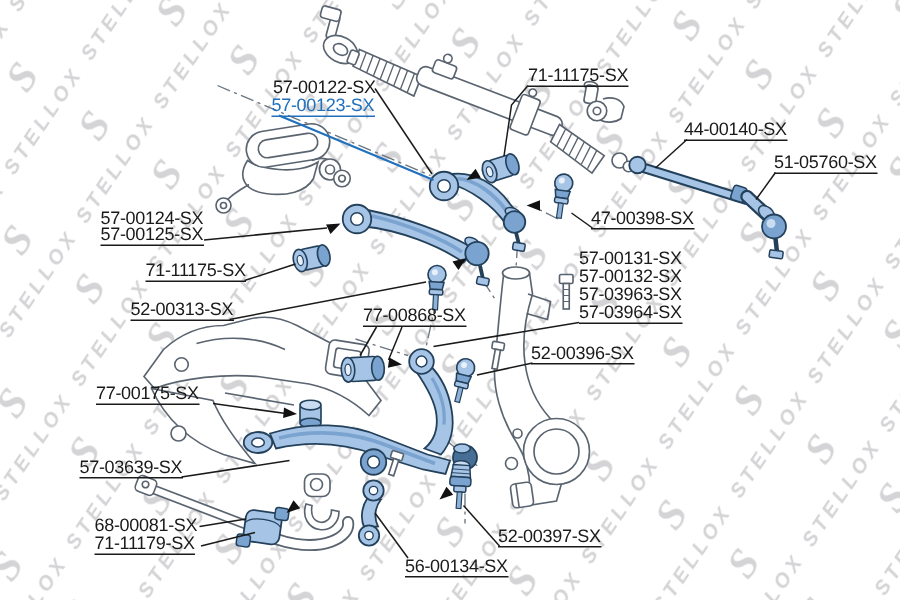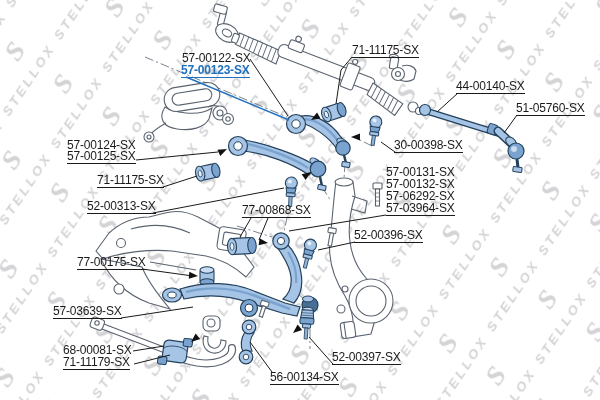--- a/index.html
+++ b/index.html
@@ -3,21 +3,21 @@
 <meta charset="utf-8">
 <style>
   html,body{margin:0;padding:0;background:#fff;}
   .stage{position:relative;width:600px;height:400px;background:#ffffff;overflow:hidden;
          font-family:"Liberation Sans",sans-serif;}
   .stage svg{position:absolute;left:0;top:0;}
   .labels{position:absolute;left:0;top:0;width:600px;height:400px;z-index:2;}
   .lbl{position:absolute;font-family:"Liberation Sans",sans-serif;font-size:12px;line-height:12px;
        letter-spacing:-0.2px;color:#1a1a1a;white-space:nowrap;}
   .lbl.ul{border-bottom:1.5px solid currentColor;padding-bottom:1px;}
-  .lbl.blue{color:#2070be;font-weight:bold;}
+  .lbl.blue{color:#2070be;}
   
   .wpart{fill:#ffffff;stroke:#5a6470;stroke-width:1.1;}
   .dd{stroke:#6a7580;stroke-width:0.9;fill:none;stroke-dasharray:9 3 2 3;}
   .ld{stroke:#1a1a1a;stroke-width:1;fill:none;}
   .ldb{stroke:#2070be;stroke-width:1.4;fill:none;}
   .ar{fill:#111111;stroke:none;}
   .wmt{font:italic 700 13.5px "Liberation Sans",sans-serif;letter-spacing:3px;fill:#d4d4d7;}
   .wms{font:italic 700 28px "Liberation Serif",serif;fill:#d4d4d7;}
 </style>
 </head>
@@ -304,32 +304,32 @@
     <polygon class="ar" points="0,0 -9,-3.5 -9,3.5" transform="translate(293,333) rotate(140)"></polygon>
   </g>
 </svg>
 
 <div class="labels">
   <div class="lbl" style="left:182px;top:52px">57-00122-SX</div>
   <div class="lbl blue ul" style="left:181px;top:64px">57-00123-SX</div>
   <div class="lbl ul" style="left:352px;top:44px">71-11175-SX</div>
   <div class="lbl ul" style="left:456px;top:80px">44-00140-SX</div>
   <div class="lbl ul" style="left:516px;top:102px">51-05760-SX</div>
-  <div class="lbl ul" style="left:394px;top:139px">30-00398-SX</div>
+  <div class="lbl ul" style="left:394px;top:139px">47-00398-SX</div>
   <div class="lbl" style="left:67px;top:139px">57-00124-SX</div>
   <div class="lbl ul" style="left:67px;top:150px">57-00125-SX</div>
   <div class="lbl ul" style="left:97px;top:174px">71-11175-SX</div>
   <div class="lbl ul" style="left:87px;top:200px">52-00313-SX</div>
   <div class="lbl" style="left:386px;top:166px">57-00131-SX</div>
   <div class="lbl" style="left:386px;top:178px">57-00132-SX</div>
-  <div class="lbl" style="left:386px;top:190px">57-06292-SX</div>
+  <div class="lbl" style="left:386px;top:190px">57-03963-SX</div>
   <div class="lbl ul" style="left:386px;top:202px">57-03964-SX</div>
   <div class="lbl ul" style="left:242px;top:204px">77-00868-SX</div>
   <div class="lbl ul" style="left:354px;top:229px">52-00396-SX</div>
-  <div class="lbl ul" style="left:77px;top:256px">77-00175-SX</div>
+  <div class="lbl ul" style="left:64px;top:256px">77-00175-SX</div>
   <div class="lbl ul" style="left:53px;top:305px">57-03639-SX</div>
   <div class="lbl" style="left:63px;top:344px">68-00081-SX</div>
   <div class="lbl ul" style="left:63px;top:356px">71-11179-SX</div>
   <div class="lbl ul" style="left:332px;top:351px">52-00397-SX</div>
   <div class="lbl ul" style="left:270px;top:371px">56-00134-SX</div>
 </div>
 
 </div>
 
 </body></html>

